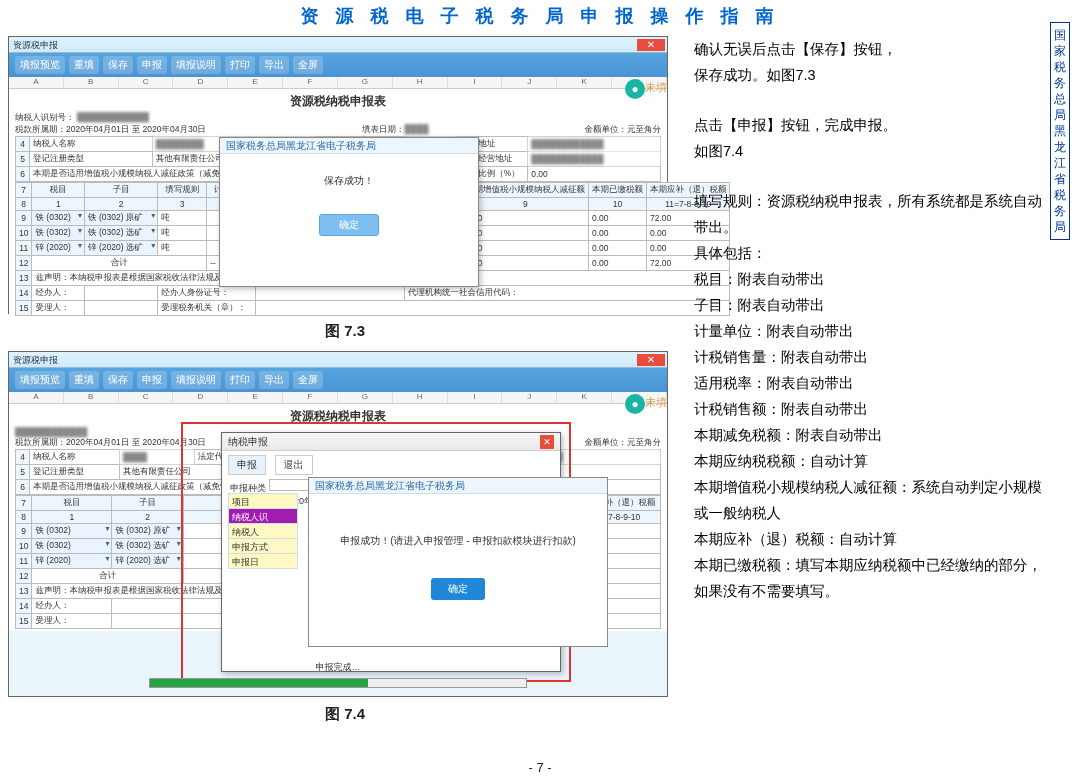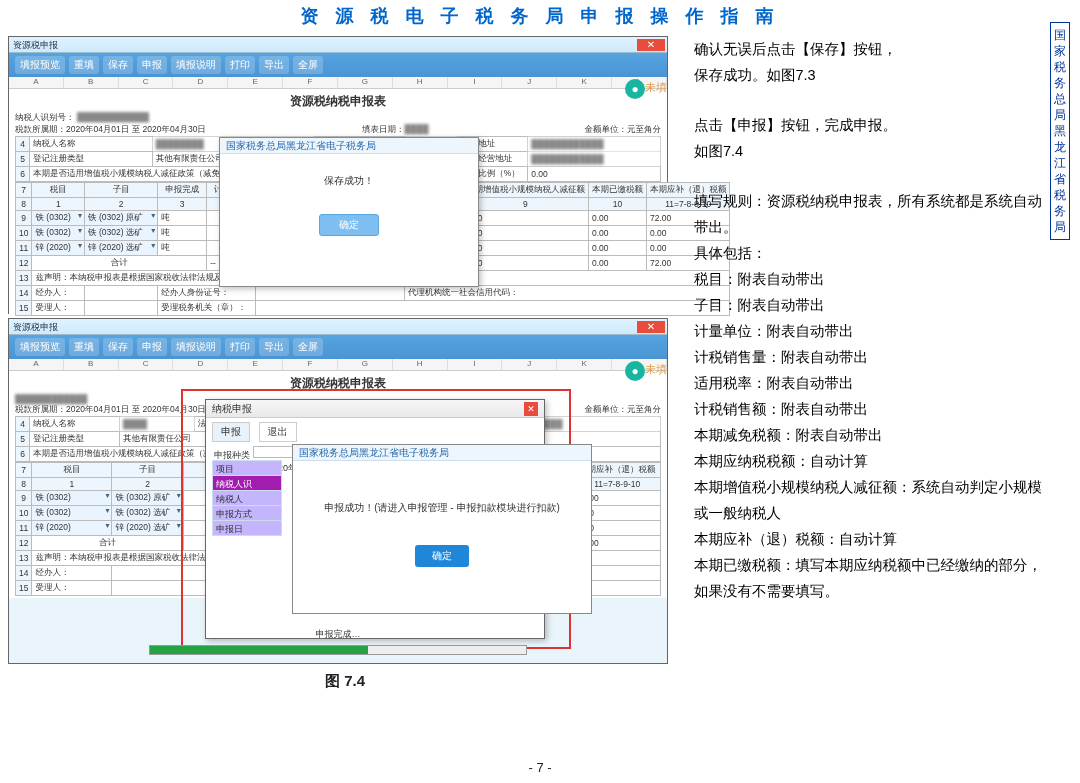--- a/index.html
+++ b/index.html
@@ -146,35 +146,36 @@
   }
   .redbox {
     position:absolute; border:2px solid #d33; background:transparent;
   }
   .footer {
     position:absolute; left:0; right:0; bottom:8px; text-align:center; font-size:13px;
   }
   .sub-dialog {
     position:absolute; background:#fff; border:1px solid #666;
     box-shadow:2px 2px 6px rgba(0,0,0,0.25);
+    margin-left:16px;
   }
   .sub-dialog-head {
     background:linear-gradient(#f7f7f7,#e8e8e8); height:18px; line-height:18px;
     padding:0 6px; font-size:10px; border-bottom:1px solid #ccc;
   }
   .sub-dialog-head .xbtn{ float:right; width:14px;height:14px;background:#e74c3c;color:#fff;text-align:center;line-height:14px;font-size:9px;margin-top:2px;}
   .sub-dialog .tabbtn {
     display:inline-block; padding:2px 8px; font-size:10px; border:1px solid #ccc;
     margin:4px 0 0 6px; background:#fff;
   }
   .sub-leftcol {
     position:absolute; left:6px; top:60px; width:70px;
   }
   .sub-leftcol div { border:1px solid #cde; height:16px; line-height:16px; font-size:9px;
-    padding:0 3px; margin-bottom:-1px; background:#c4b5fd;}
+    padding:0 3px; margin-bottom:-1px; background:#fef9c3;}
   .sub-leftcol .sel {background:#a21caf; color:#fff;}
   .inner-popup {
     position:absolute; left:86px; top:44px; width:300px; height:170px;
     background:#fff; border:1px solid #888;
   }
   .inner-popup .iph {
     background:#eef6fd; height:16px; line-height:16px; padding:0 6px; font-size:10px;
     color:#2266aa; border-bottom:1px solid #cde;
   }
   .inner-popup .ipbody { text-align:center; padding:40px 10px 0 10px; font-size:10px;}
@@ -271,21 +272,21 @@
           </tr>
         </tbody>
           </table>
 
         <table class="smallgrid">
           <tbody>
               <tr>
             <th style="width:14px;">7</th>
             <th>税目</th>
             <th>子目</th>
-            <th>申报完成</th>
+            <th>填写规则</th>
             <th>计税销量</th>
             <th>计税销额</th>
             <th>适用税率</th>
             <th>本期应纳税额</th>
             <th>本期减免税额</th>
             <th>本期增值税小规模纳税人减征额</th>
             <th>本期已缴税额</th>
             <th>本期应补（退）税额</th>
           </tr>
           <tr>
@@ -367,20 +368,21 @@
         </tbody>
           </table>
       </div>
 
       <div class="dialog" style="left:210px; top:100px; width:260px; height:150px;">
         <div class="dialog-header">国家税务总局黑龙江省电子税务局</div>
         <div class="dialog-body">保存成功！</div>
         <button class="dialog-ok">确定</button>
       </div>
     </div>
+    <div class="caption">图 7.3</div>
 
     <div class="screenshot" style="height:346px;">
       <div class="ss-titlebar">
         <span>资源税申报</span>
         <span class="ss-close">✕</span>
       </div>
       <div class="ss-toolbar">
         <span class="tb-btn">填报预览</span>
         <span class="tb-btn">重填</span>
         <span class="tb-btn">保存</span>

